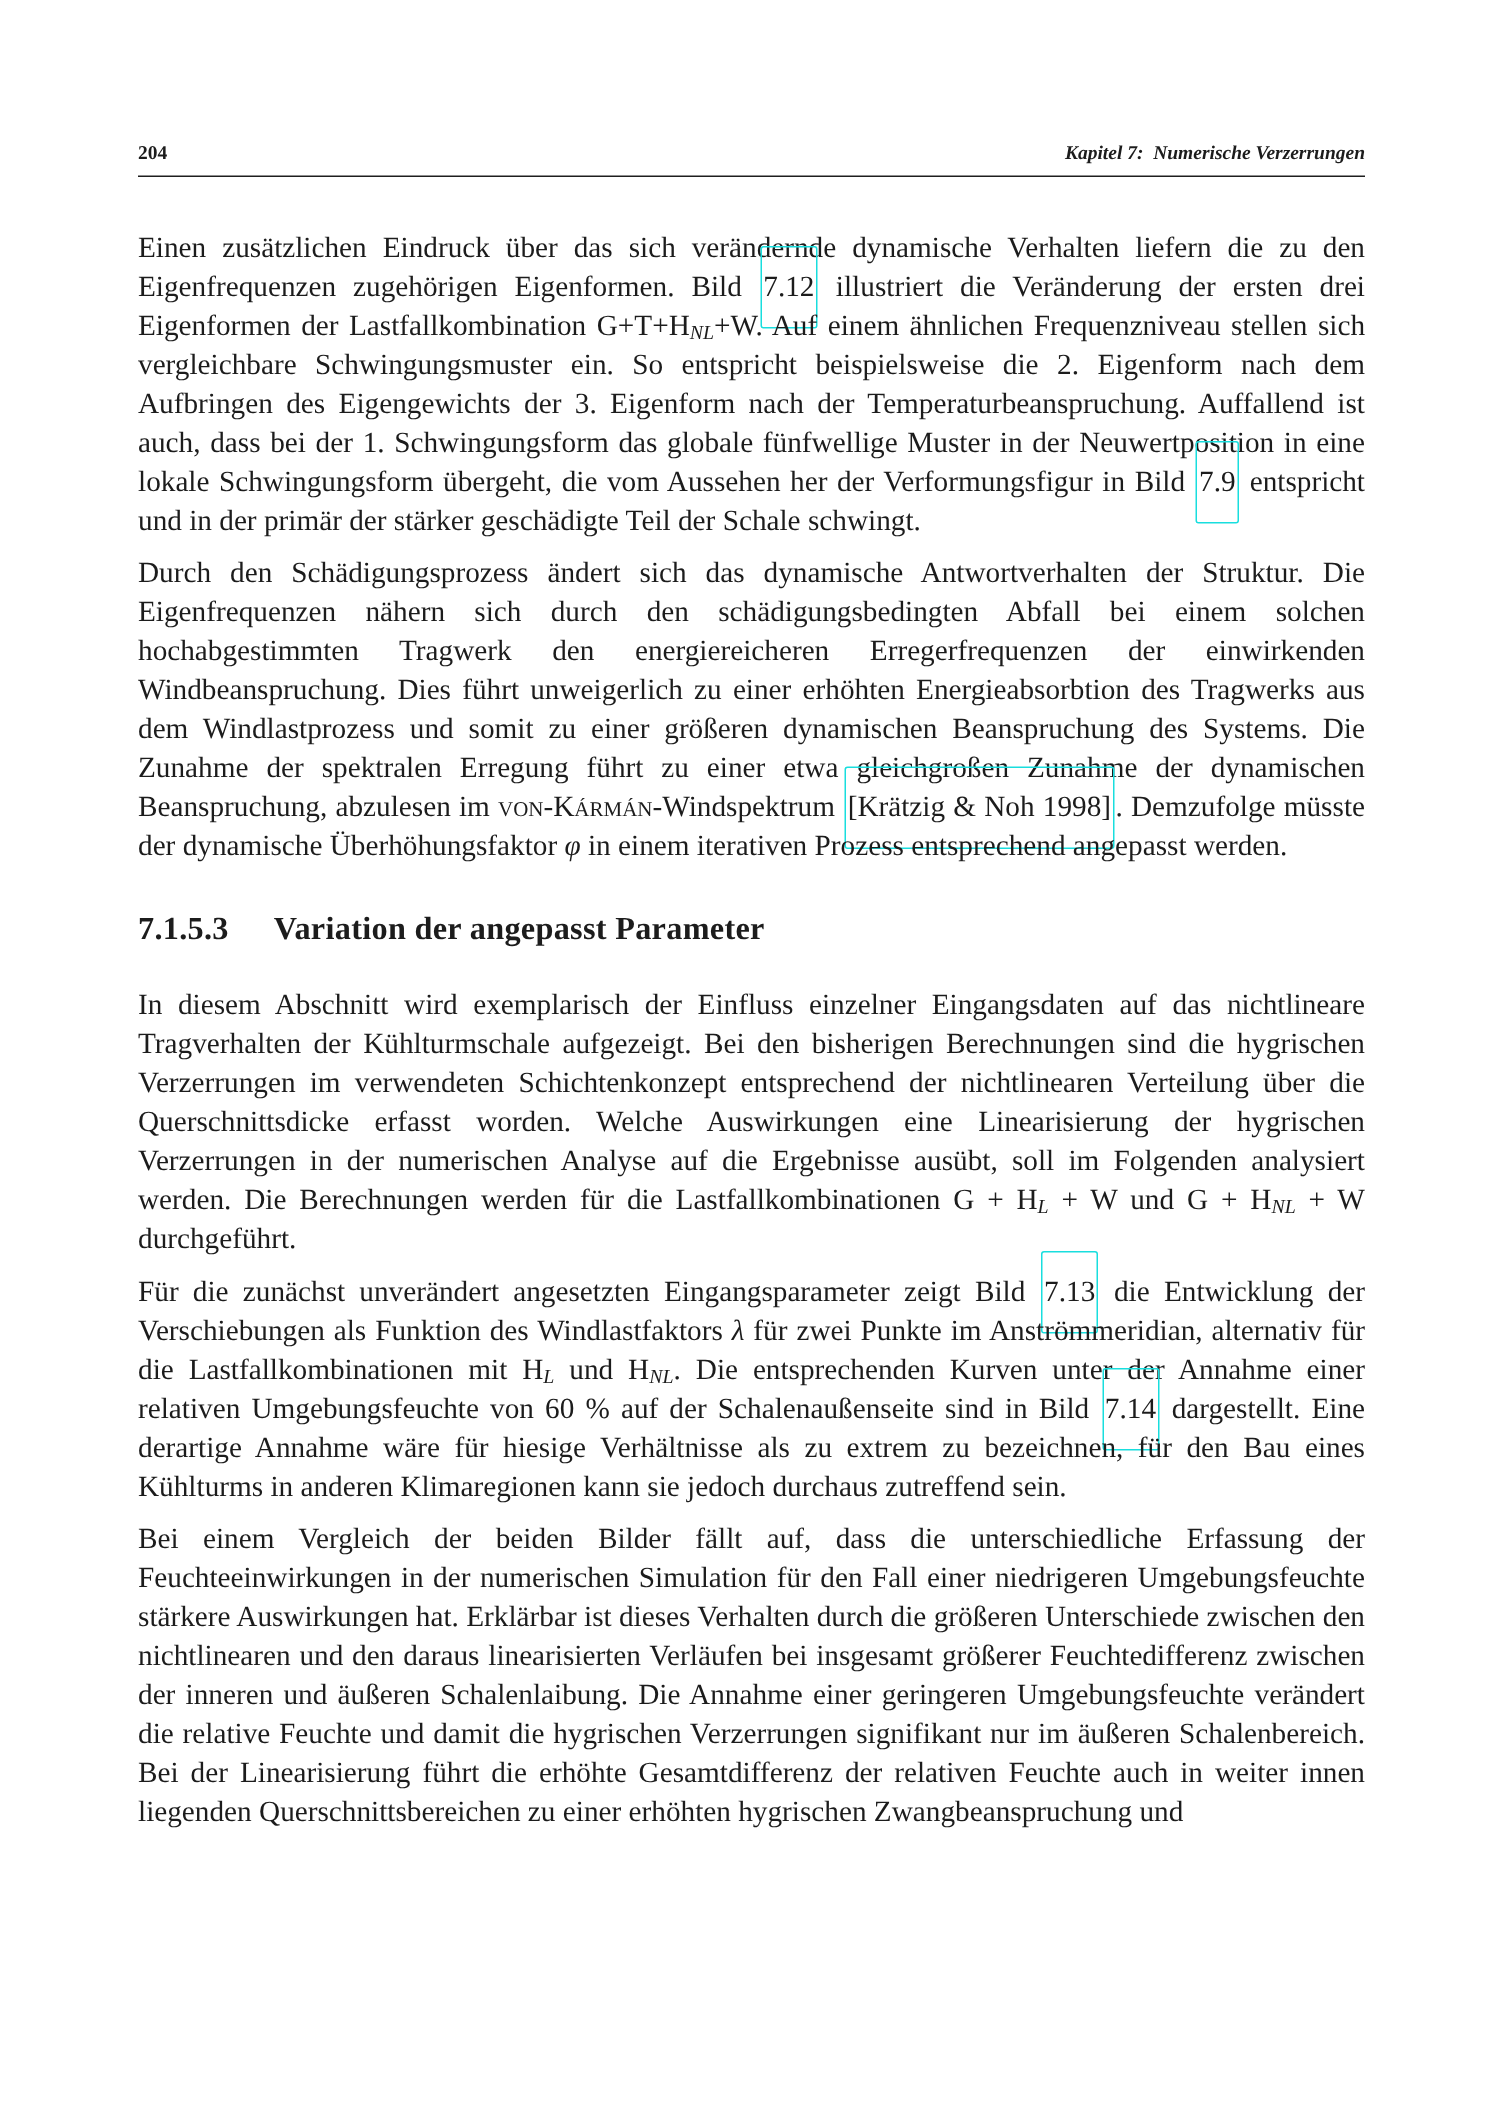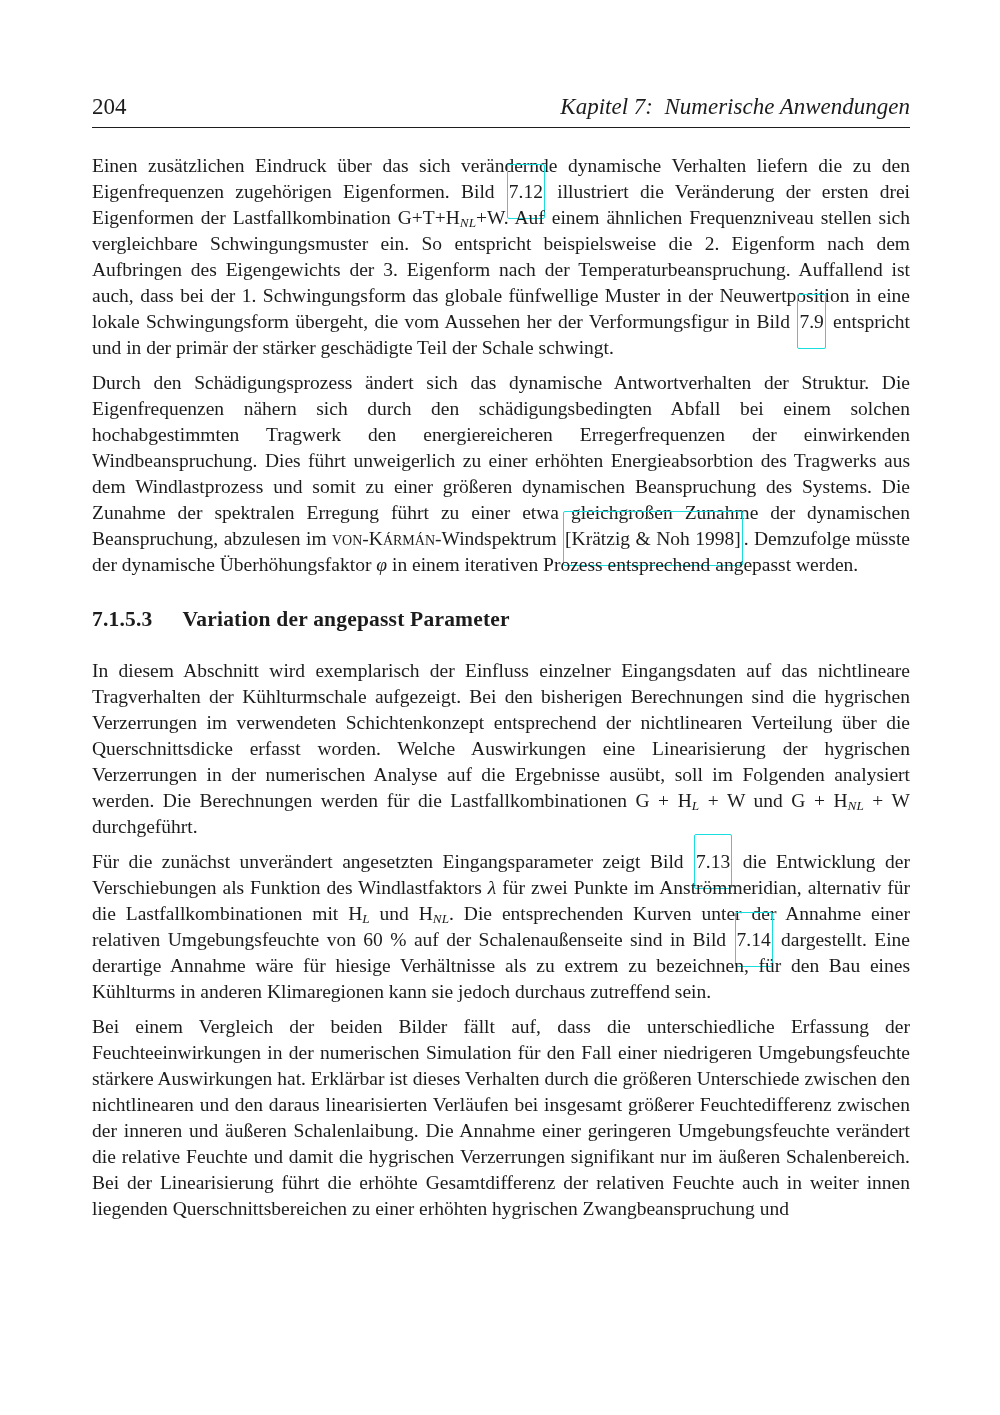--- a/index.html
+++ b/index.html
@@ -16,23 +16,24 @@
     overflow: hidden;
     background: #ffffff;
   }
   .running-header {
     position: absolute;
     left: 92px; top: 94px;
     width: 818px;
     display: flex;
     justify-content: space-between;
     align-items: baseline;
-    font-size: 23px;
+    font-size: 13px;
     padding-bottom: 7px;
     border-bottom: 1.5px solid #1e1e1e;
+    font-weight: bold;
   }
   .running-header .chapter {
     font-style: italic;
     white-space: pre;
   }
   .textblock {
     position: absolute;
     left: 92px; top: 153px;
     width: 818px;
   }
@@ -69,21 +70,21 @@
   .sc { font-variant: small-caps; }
   .mathit { font-style: italic; }
 </style>
 </head>
 <body>
 
 <div class="page">
 
   <div class="running-header">
     <span class="pagenum">204</span>
-    <span class="chapter">Kapitel 7:  Numerische Anwendungen</span>
+    <span class="chapter">Kapitel 7:  Numerische Verzerrungen</span>
   </div>
 
   <div class="textblock">
 
     <p class="body-par">Einen zusätzlichen Eindruck über das sich verändernde dynamische Verhalten liefern die zu den Eigenfrequenzen zugehörigen Eigenformen. Bild <span class="link">7.12</span> illustriert die Veränderung der ersten drei Eigenformen der Lastfallkombination G+T+H<span class="sub">NL</span>+W. Auf einem ähnlichen Frequenzniveau stellen sich vergleichbare Schwingungsmuster ein. So entspricht beispielsweise die 2. Eigenform nach dem Aufbringen des Eigengewichts der 3. Eigenform nach der Temperaturbeanspruchung. Auffallend ist auch, dass bei der 1. Schwingungsform das globale fünfwellige Muster in der Neuwertposition in eine lokale Schwingungsform übergeht, die vom Aussehen her der Verformungsfigur in Bild <span class="link">7.9</span> entspricht und in der primär der stärker geschädigte Teil der Schale schwingt.</p>
 
     <p class="body-par">Durch den Schädigungsprozess ändert sich das dynamische Antwortverhalten der Struktur. Die Eigenfrequenzen nähern sich durch den schädigungsbedingten Abfall bei einem solchen hochabgestimmten Tragwerk den energiereicheren Erregerfrequenzen der einwirkenden Windbeanspruchung. Dies führt unweigerlich zu einer erhöhten Energieabsorbtion des Tragwerks aus dem Windlastprozess und somit zu einer größeren dynamischen Beanspruchung des Systems. Die Zunahme der spektralen Erregung führt zu einer etwa gleichgroßen Zunahme der dynamischen Beanspruchung, abzulesen im <span class="sc">von-Kármán</span>-Windspektrum <span class="cite">[Krätzig &amp; Noh 1998]</span>. Demzufolge müsste der dynamische Überhöhungsfaktor <span class="mathit">φ</span> in einem iterativen Prozess entsprechend angepasst werden.</p>
 
     <h2 class="section">
       <span class="sec-num">7.1.5.3</span><span>Variation der angepasst Parameter</span>

